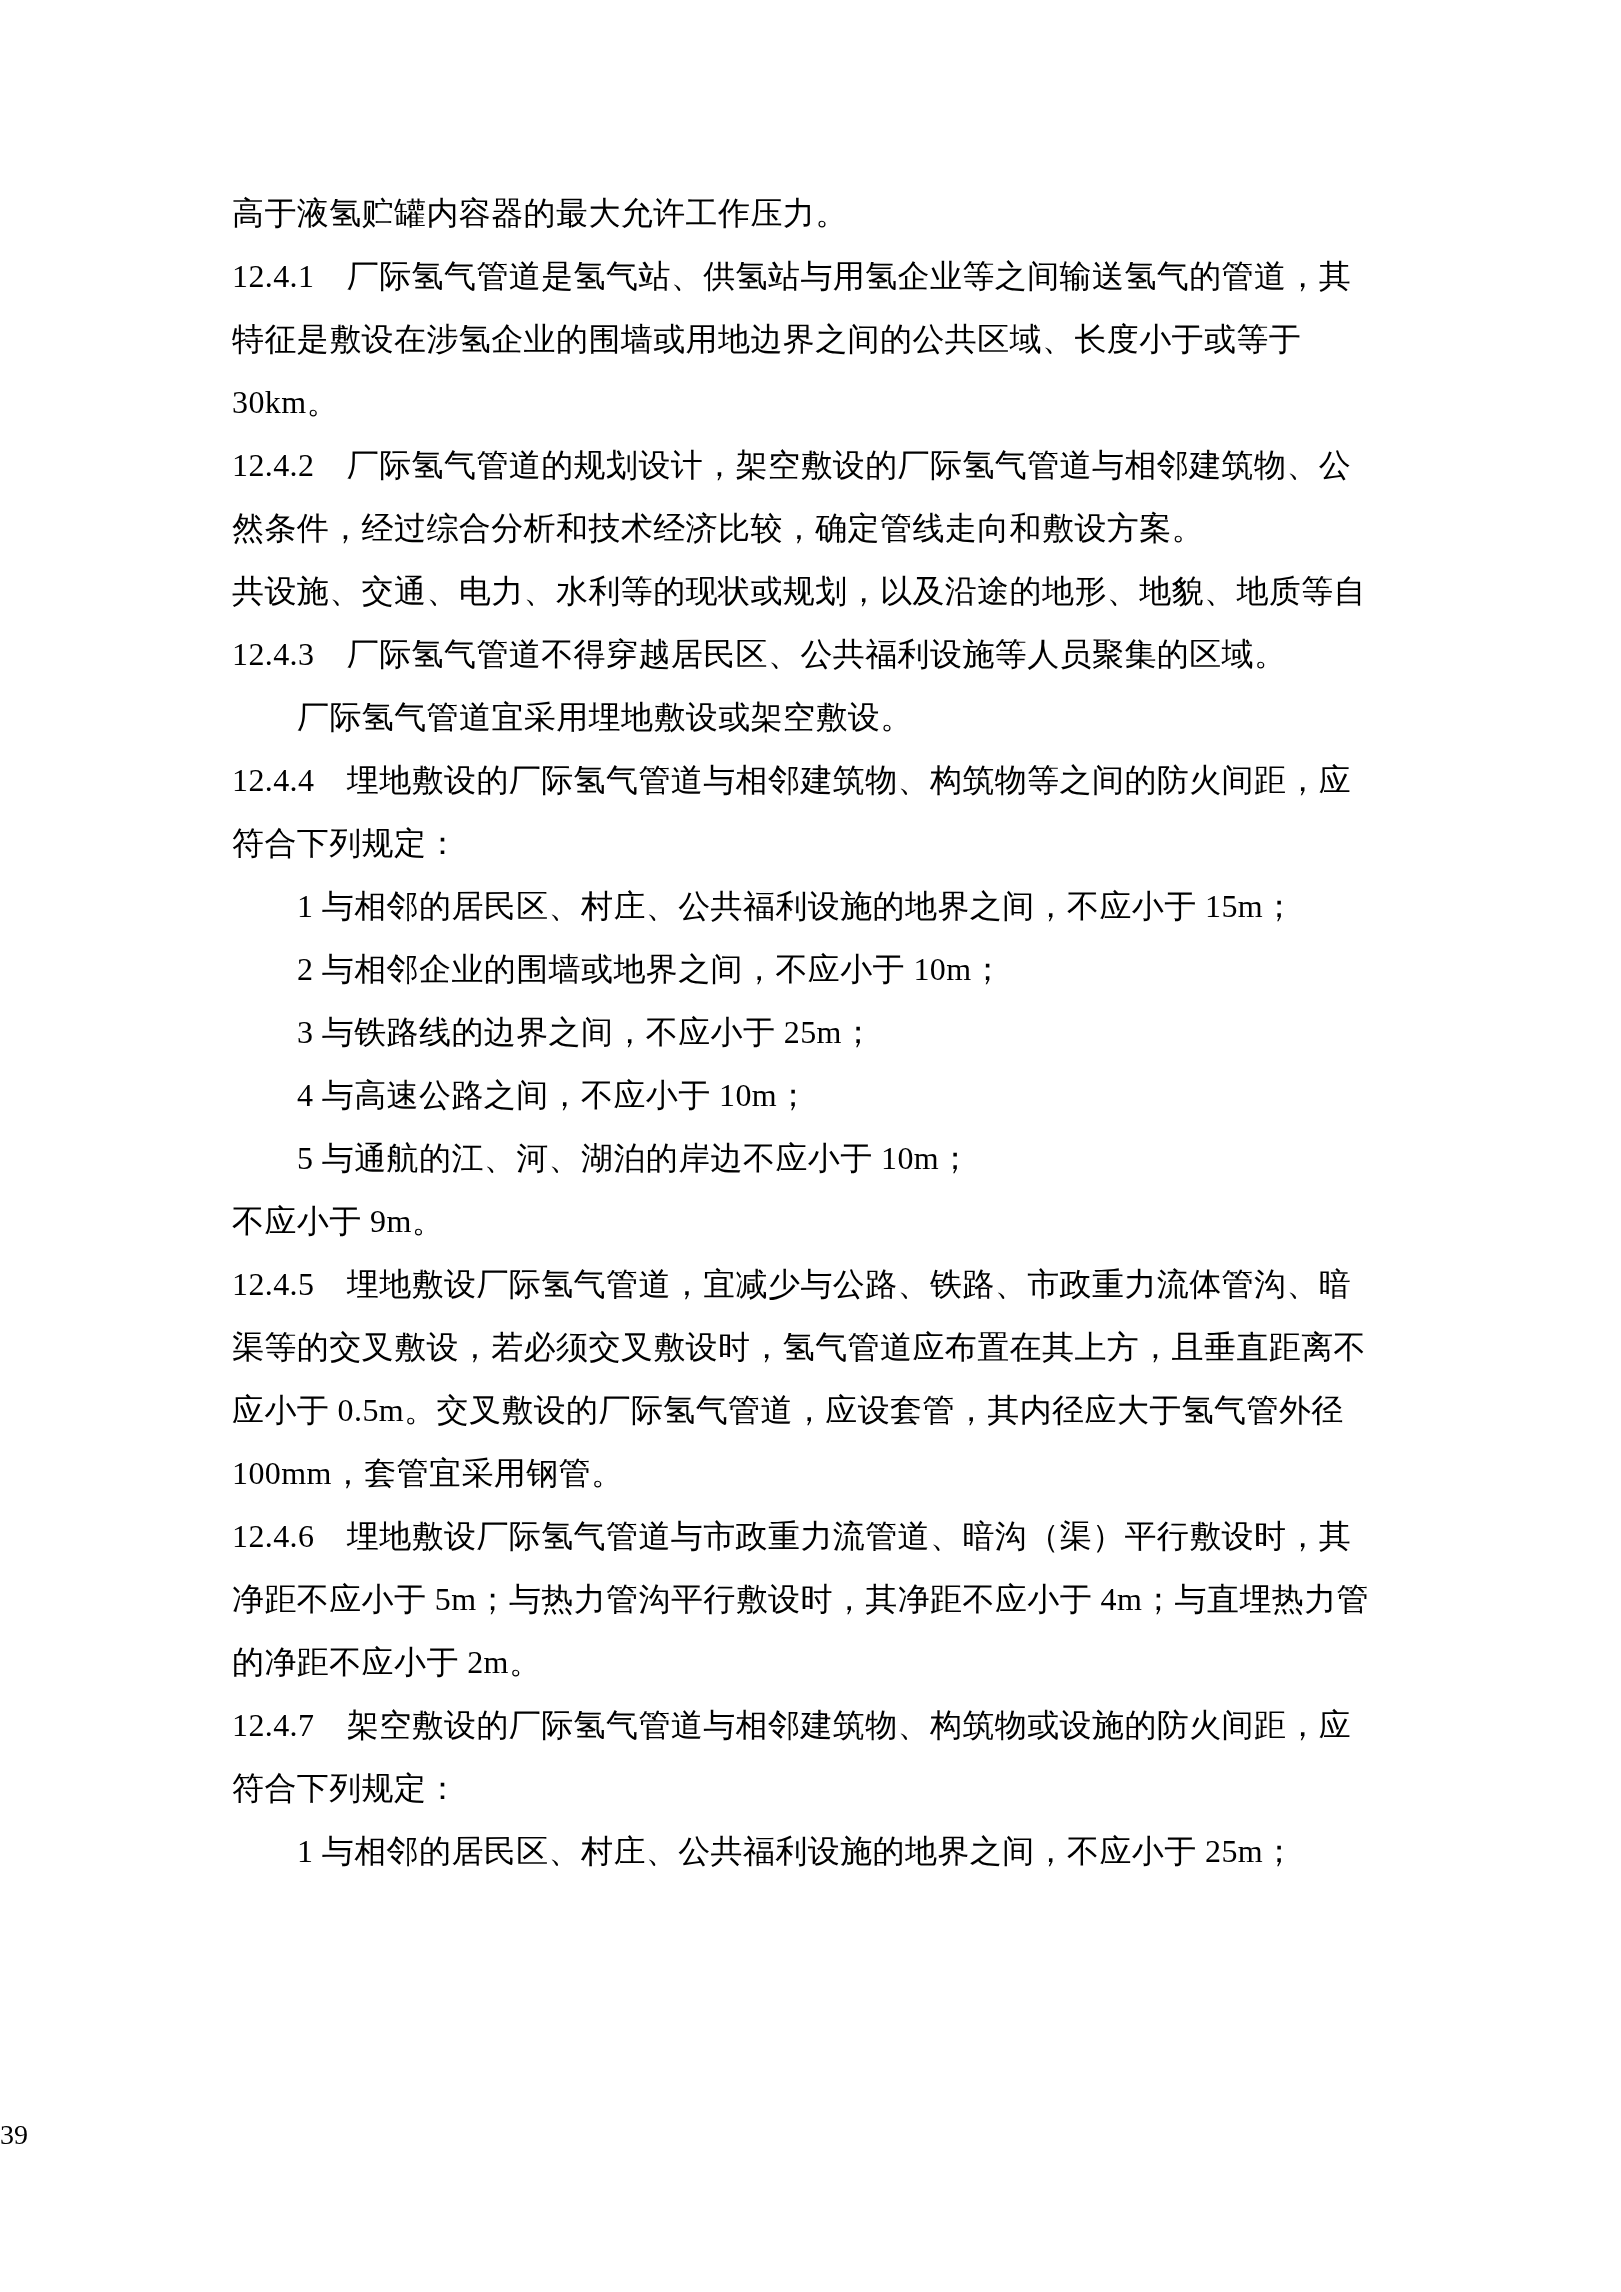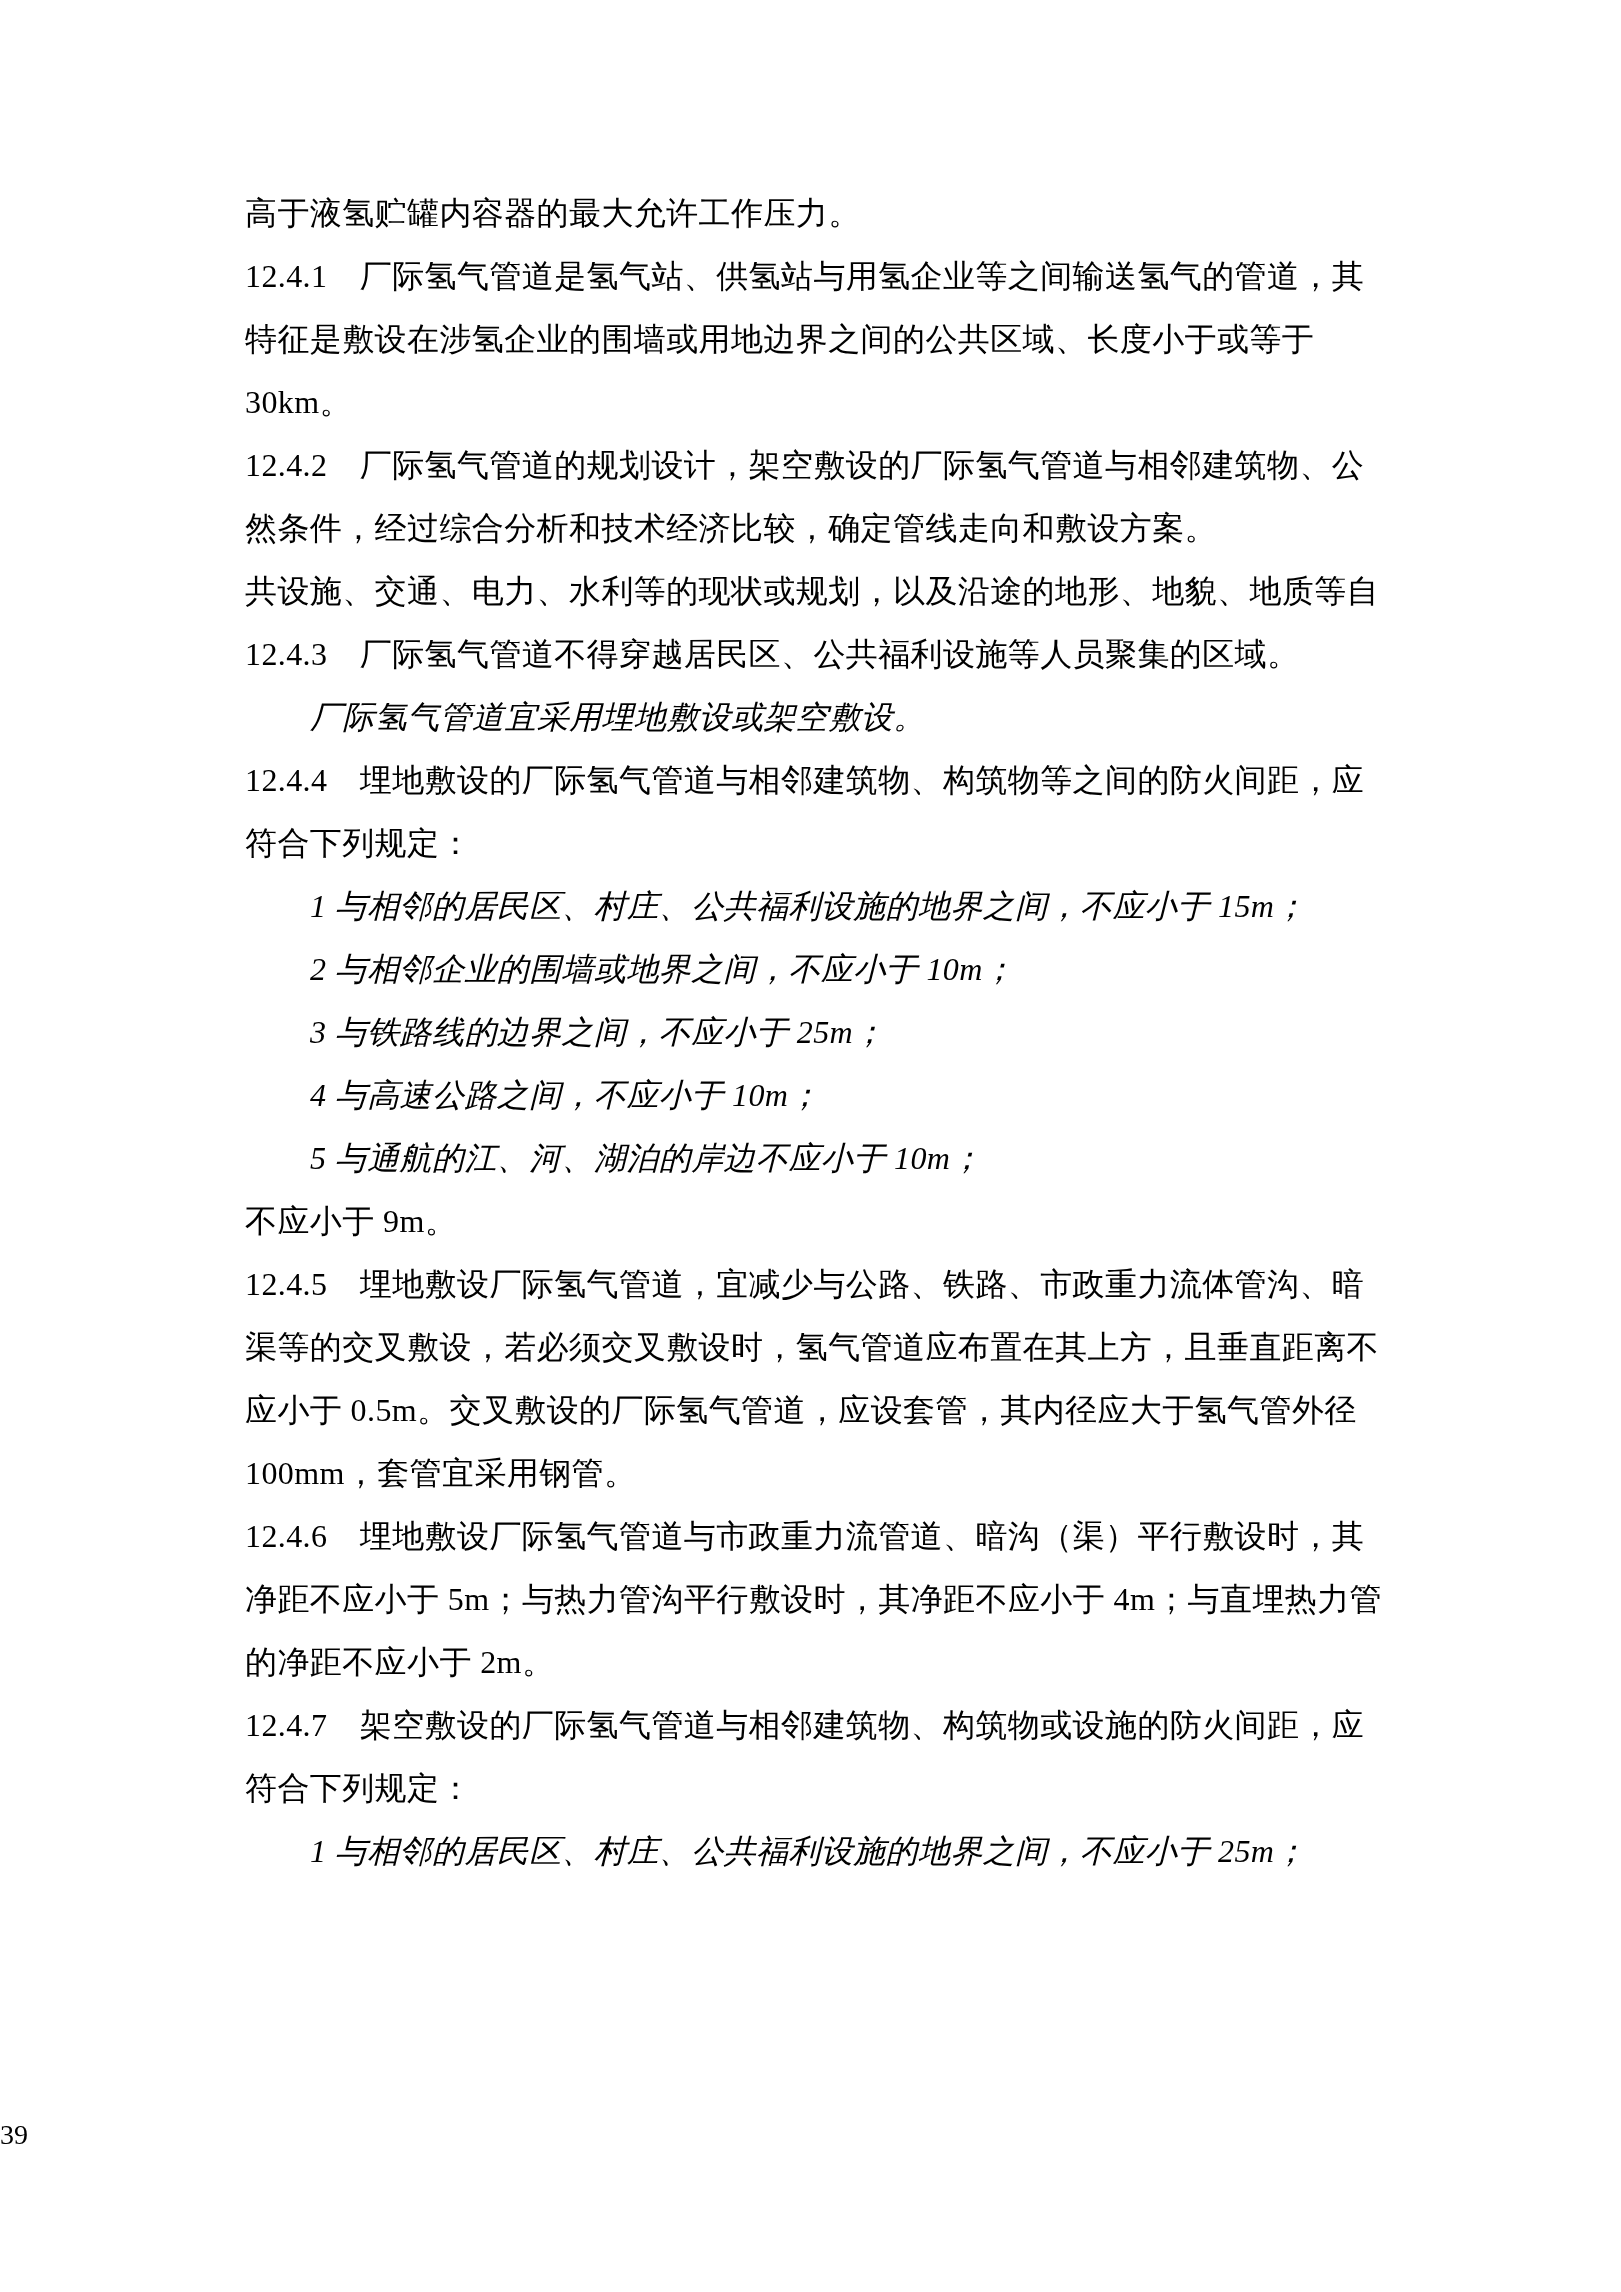--- a/index.html
+++ b/index.html
@@ -11,34 +11,33 @@
     position: relative;
     width: 1621px;
     height: 2293px;
     background: #ffffff;
     color: #000000;
     font-family: "Liberation Serif", "DejaVu Serif", serif;
     overflow: hidden;
   }
   .content {
     position: absolute;
-    left: 245px;
+    left: 232px;
     top: 182px;
     width: 1131px;
   }
   .line {
     font-size: 32px;
     line-height: 63px;
     height: 63px;
     letter-spacing: 0.4px;
     white-space: nowrap;
   }
   .indent {
     padding-left: 65px;
-    font-style: italic;
   }
   .heading {
     font-size: 33px;
     line-height: 63px;
     height: 63px;
     text-align: center;
     letter-spacing: 0.6px;
     margin-top: 69px;
     margin-bottom: 13.7px;
     white-space: nowrap;

